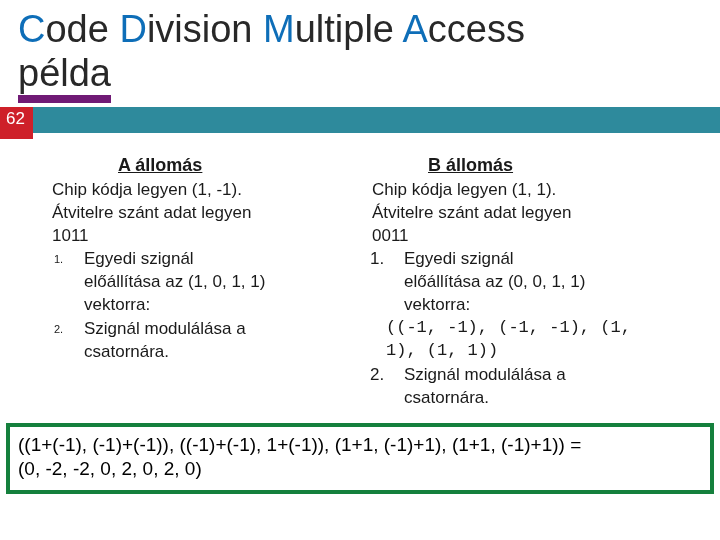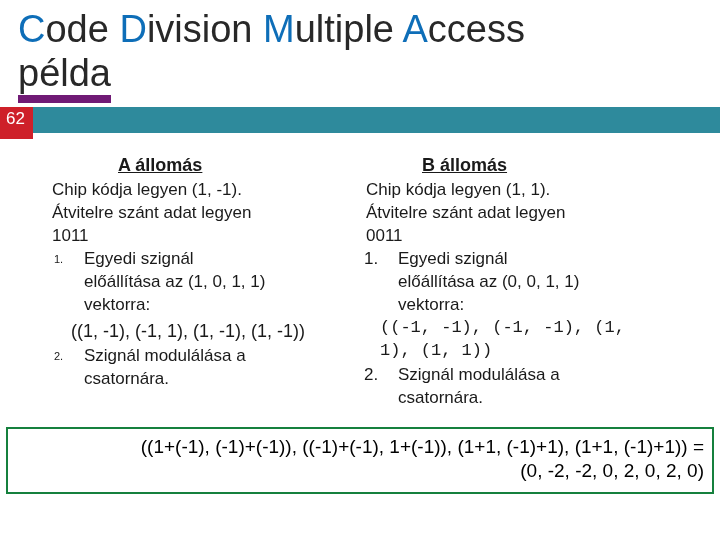--- a/index.html
+++ b/index.html
@@ -30,21 +30,21 @@
     text-align: left;
   }
   .teal-bar {
     background: #2e8a9c;
     flex: 1;
     height: 26px;
   }
   .columns {
     display: flex;
     padding: 14px 18px 0 48px;
-    gap: 24px;
+    gap: 30px;
   }
   .col {
     width: 290px;
     font-size: 17px;
     color: #1a1a1a;
     line-height: 1.35;
   }
   .col-title {
     text-decoration: underline;
     font-weight: 700;
@@ -69,24 +69,24 @@
     text-align: center;
     font-size: 18px;
     margin-left: -10px;
     margin-top: 2px;
   }
   .bottom-box {
     position: absolute;
     left: 6px;
     right: 6px;
     bottom: 46px;
-    border: 2px solid #15803d;
+    border: 4px solid #15803d;
     padding: 6px 8px 8px 8px;
     font-size: 19px;
-    text-align: right;
+    text-align: left;
     line-height: 1.3;
   }
 </style>
 </head>
 <body>
 
 <div class="title">
   <span class="hl">C</span><span>ode</span>
   <span class="hl">D</span><span>ivision</span>
   <span class="hl">M</span><span>ultiple</span>
@@ -107,21 +107,20 @@
     <div class="indent">Átvitelre szánt adat legyen</div>
     <div class="indent">1011</div>
     <ol>
       <li>
         <span class="num">1.</span>
         <span>Egyedi szignál</span><br>
         <span>előállítása az (1, 0, 1, 1)</span><br>
         <span>vektorra:</span>
       </li>
     </ol>
-    <div class="centered">((1, -1), (-1, 1), (1, -1), (1, -1))</div>
     <ol>
       <li>
         <span class="num">2.</span>
         <span>Szignál modulálása a</span><br>
         <span>csatornára.</span>
       </li>
     </ol>
   </div>
 
   <div class="col colB">

